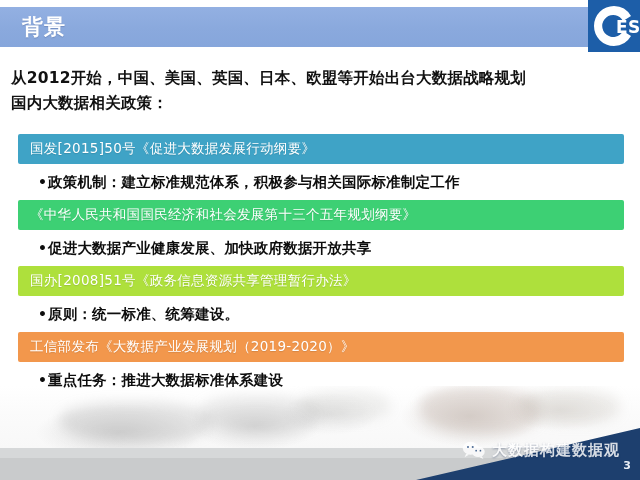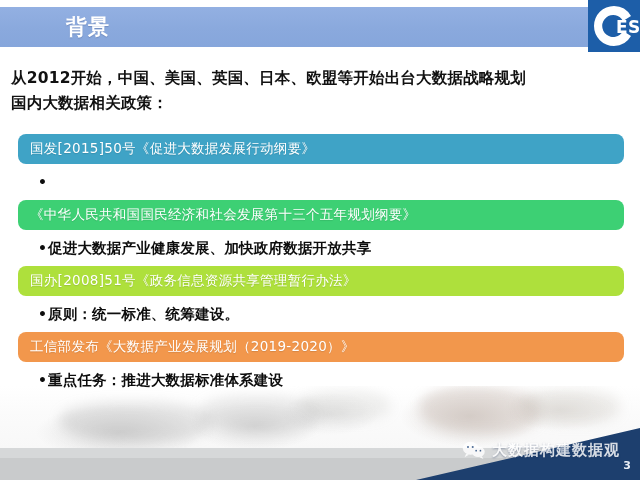--- a/index.html
+++ b/index.html
@@ -89,21 +89,20 @@
   .header-title {
     position: absolute;
     left: 22px;
     top: 13px;
     font-size: 21px;
     font-weight: bold;
     color: #ffffff;
     letter-spacing: 1px;
     text-shadow: 0 1px 1px rgba(70,90,140,0.35);
     line-height: 28px;
-    margin-left: 44px;
   }
 
   
   .logo {
     position: absolute;
     left: 588px;
     top: 0px;
     width: 52px;
     height: 52px;
     background: #1d5ea8;
@@ -130,21 +129,21 @@
     position: absolute;
     left: 0;
     top: 134px;
     width: 640px;
   }
   .pol-bar {
     position: relative;
     margin: 0 0 0 18px;
     width: 606px;
     height: 30px;
-    border-radius: 8px;
+    border-radius: 2px;
     box-sizing: border-box;
     padding: 0 0 0 12px;
     display: flex;
     align-items: center;
     color: #ffffff;
     font-size: 13.5px;
     font-weight: normal;
     letter-spacing: 0.3px;
     text-shadow: 0 1px 1px rgba(0,0,0,0.12);
     overflow: hidden;
@@ -227,20 +226,21 @@
     <div>国内大数据相关政策：</div>
   </div>
 
   <div class="rows">
 
     <div class="pol-bar" style="background:#3fa3c6">
       <span>国发[2015]50号《促进大数据发展行动纲要》</span>
     </div>
     <div class="pol-bullet">
       <span class="dot">•</span>
+      <span>政策机制：建立标准规范体系，积极参与相关国际标准制定工作</span>
     </div>
 
     <div class="pol-bar" style="background:#3dd074">
       <span>《中华人民共和国国民经济和社会发展第十三个五年规划纲要》</span>
     </div>
     <div class="pol-bullet">
       <span class="dot">•</span>
       <span>促进大数据产业健康发展、加快政府数据开放共享</span>
     </div>
 

